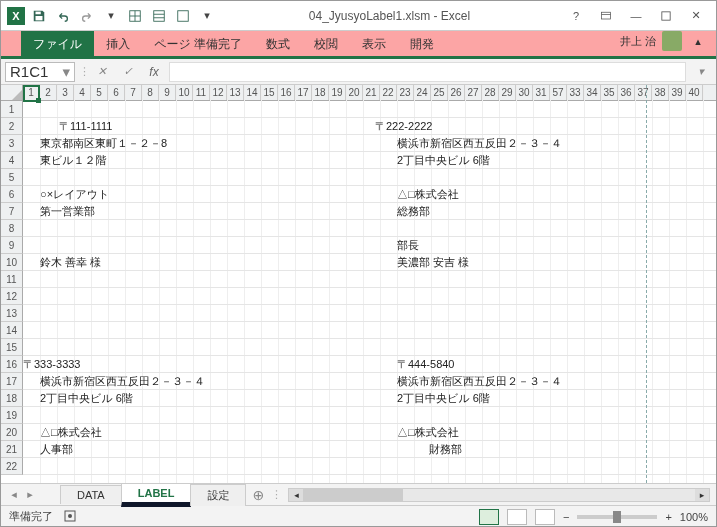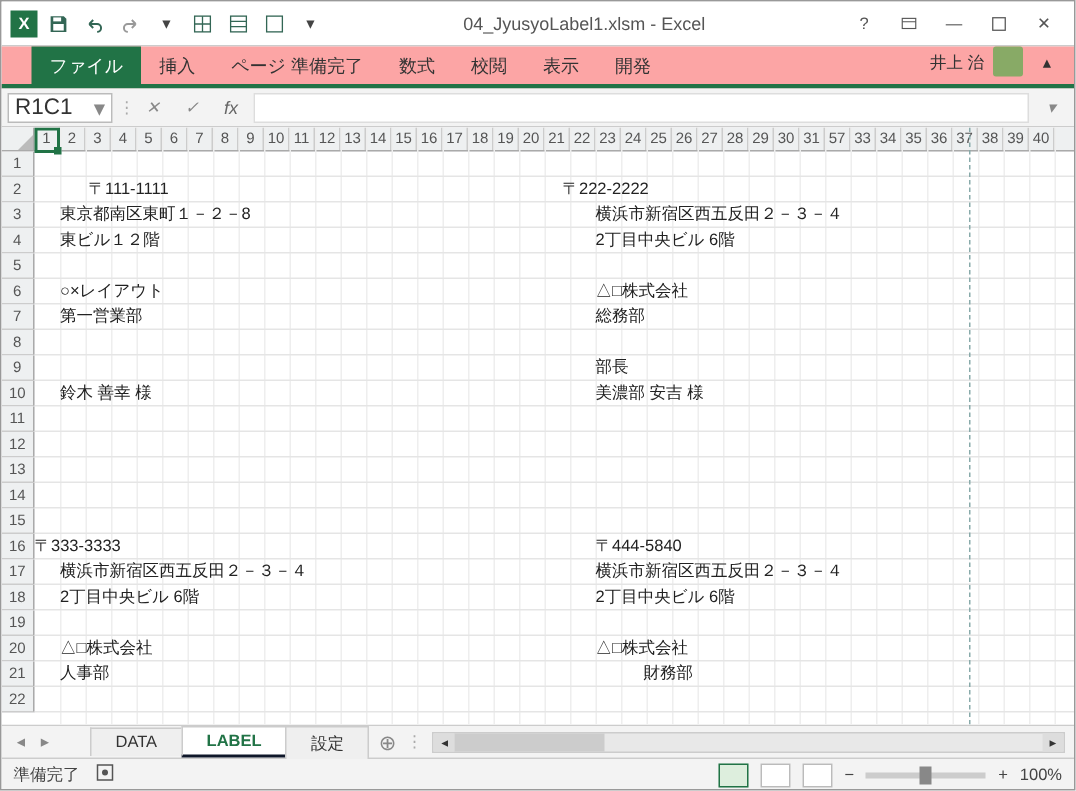--- a/index.html
+++ b/index.html
@@ -45,21 +45,21 @@
 .print-line { position:absolute; top:0; bottom:0; border-left:1px dashed #8aa; }
 
 .gridlines-v { position:absolute; top:0; bottom:0; left:22px; right:0; pointer-events:none; }
 .gv { position:absolute; top:0; bottom:0; border-left:1px solid #eee; }
 
 
 .sheetbar { height:22px; background:#f3f3f3; border-top:1px solid #ccc; display:flex; align-items:center; }
 .stab-nav { width:60px; display:flex; gap:2px; padding-left:6px; color:#888; }
 .stab-nav span { width:14px; text-align:center; }
 .stab { padding:3px 16px; background:#efefef; border:1px solid #ccc; border-bottom:none; font-size:11px; margin-left:-1px; }
-.stab.active { background:#fff; border-bottom:2px solid #0f172a; color:#217346; font-weight:bold; }
+.stab.active { background:#fff; border-bottom:5px solid #0f172a; color:#217346; font-weight:bold; }
 .stab-add { width:24px; text-align:center; color:#888; font-size:14px; }
 .hscroll { flex:1; margin:0 6px; height:14px; background:#e8e8e8; border:1px solid #ccc; position:relative; }
 .hscroll-thumb { position:absolute; left:14px; top:0; bottom:0; width:100px; background:#ccc; }
 .hscroll-btn { position:absolute; top:0; bottom:0; width:14px; background:#ddd; display:flex; align-items:center; justify-content:center; font-size:9px; }
 
 
 .statusbar { height:22px; background:#f3f3f3; border-top:1px solid #ccc; display:flex; align-items:center; padding:0 8px; font-size:11px; color:#444; gap:10px; }
 .st-right { margin-left:auto; display:flex; align-items:center; gap:8px; }
 .view-btn { width:20px; height:16px; border:1px solid #bbb; background:#fff; }
 .view-btn.active { background:#ddeedd; border-color:#217346; }

